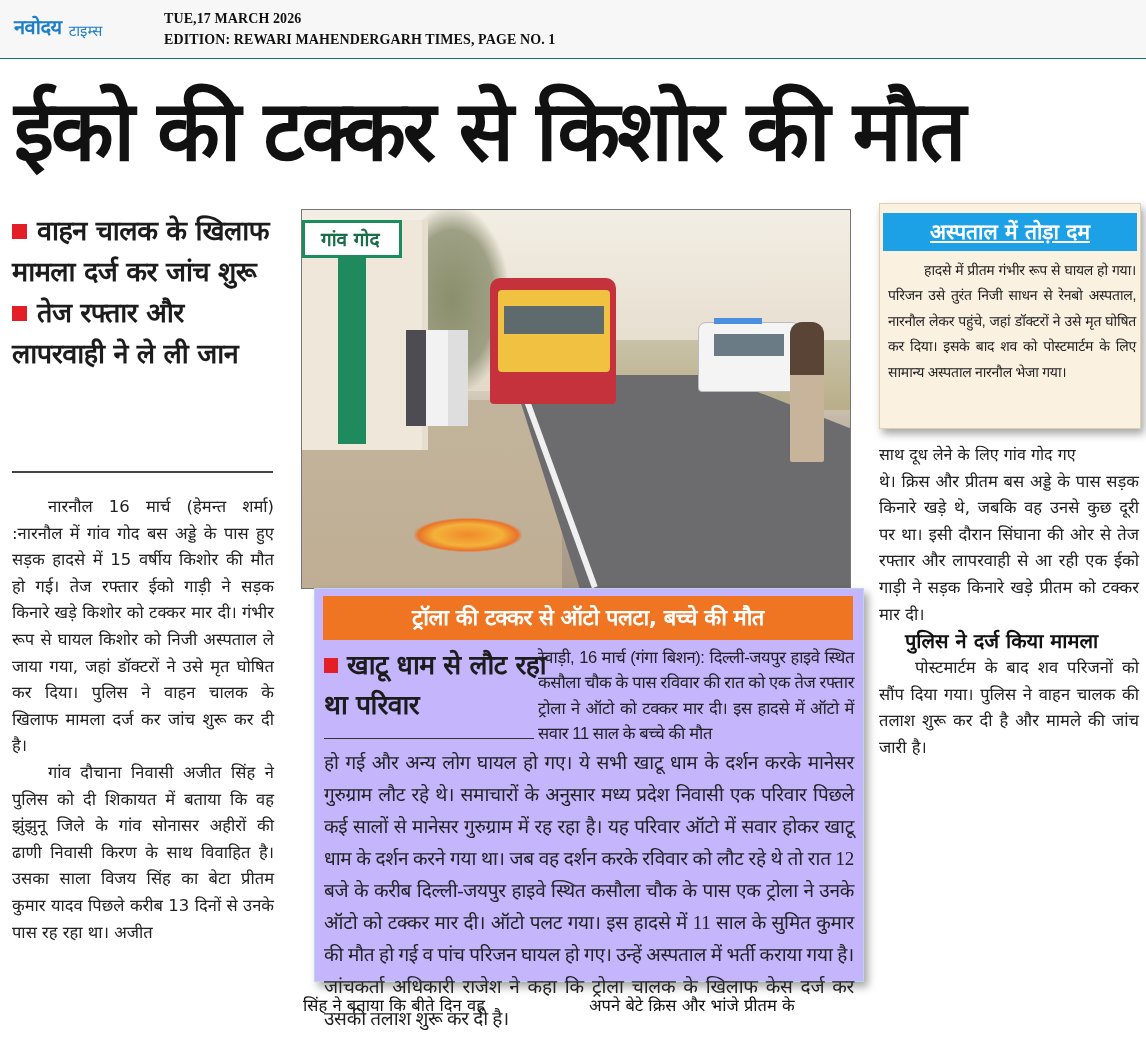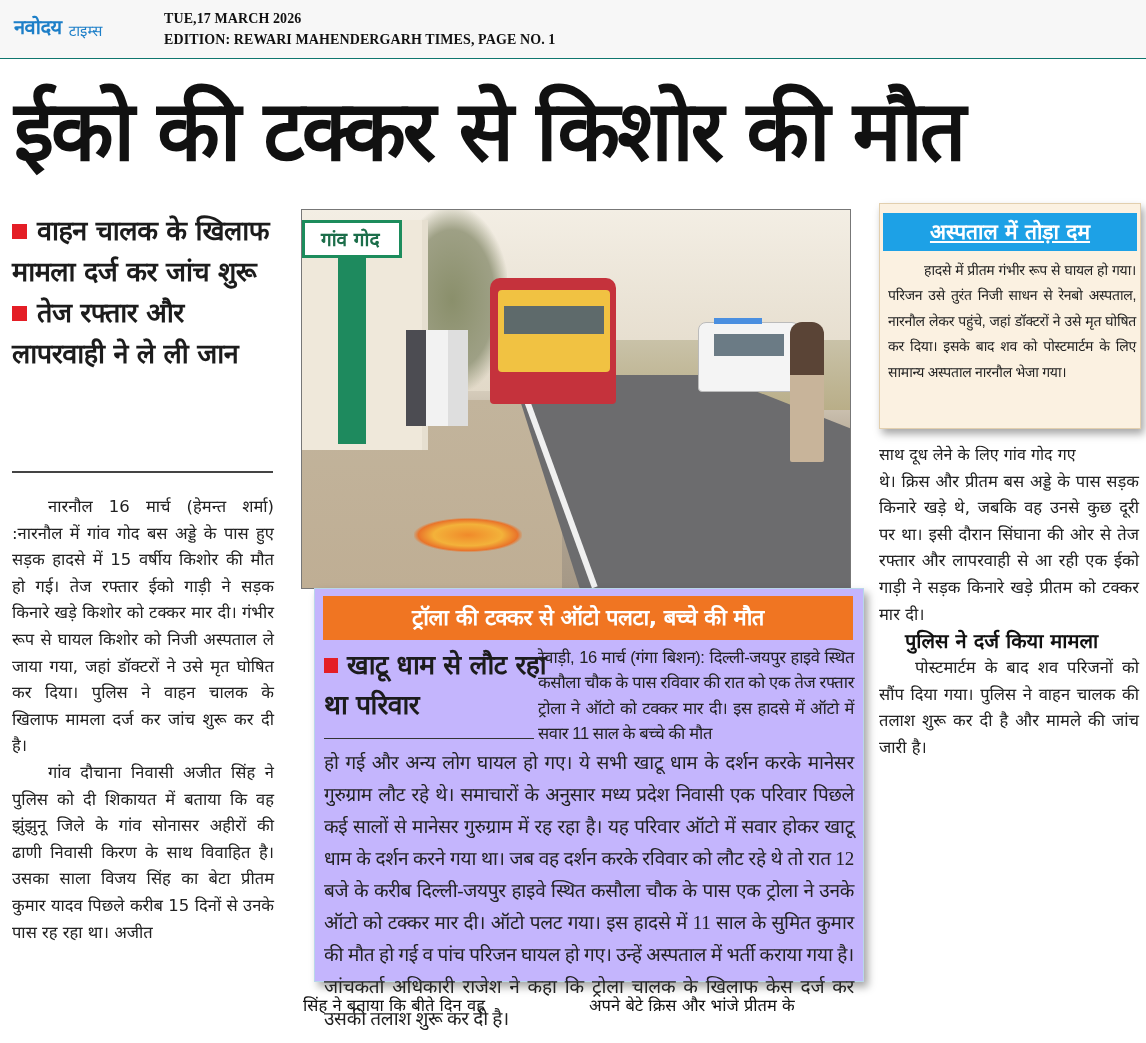--- a/index.html
+++ b/index.html
@@ -157,21 +157,21 @@
   <div class="kicker">
     <span class="bullet"></span><span>वाहन चालक के खिलाफ मामला दर्ज कर जांच शुरू</span>
   </div>
   <div class="kicker">
     <span class="bullet"></span><span>तेज रफ्तार और लापरवाही ने ले ली जान</span>
   </div>
 </div>
 <div class="rule"></div>
 <div class="left-body body-text">
   <div class="para-indent">नारनौल 16 मार्च (हेमन्त शर्मा) :नारनौल में गांव गोद बस अड्डे के पास हुए सड़क हादसे में 15 वर्षीय किशोर की मौत हो गई। तेज रफ्तार ईको गाड़ी ने सड़क किनारे खड़े किशोर को टक्कर मार दी। गंभीर रूप से घायल किशोर को निजी अस्पताल ले जाया गया, जहां डॉक्टरों ने उसे मृत घोषित कर दिया। पुलिस ने वाहन चालक के खिलाफ मामला दर्ज कर जांच शुरू कर दी है।</div>
-  <div class="para-indent">गांव दौचाना निवासी अजीत सिंह ने पुलिस को दी शिकायत में बताया कि वह झुंझुनू जिले के गांव सोनासर अहीरों की ढाणी निवासी किरण के साथ विवाहित है। उसका साला विजय सिंह का बेटा प्रीतम कुमार यादव पिछले करीब 15 दिनों से उनके पास रह रहा था। अजीत</div>
+  <div class="para-indent">गांव दौचाना निवासी अजीत सिंह ने पुलिस को दी शिकायत में बताया कि वह झुंझुनू जिले के गांव सोनासर अहीरों की ढाणी निवासी किरण के साथ विवाहित है। उसका साला विजय सिंह का बेटा प्रीतम कुमार यादव पिछले करीब 13 दिनों से उनके पास रह रहा था। अजीत</div>
 </div>
 
 <div class="photo" title="Accident site near Gaon God bus stand with bus, police jeep and flowers on roadside">
   <div class="sky"></div>
   <div class="field"></div>
   <div class="trees"></div>
   <div class="ground"></div>
   <div class="road"></div>
   <div class="lane"></div>
   <div class="shelter"></div>

